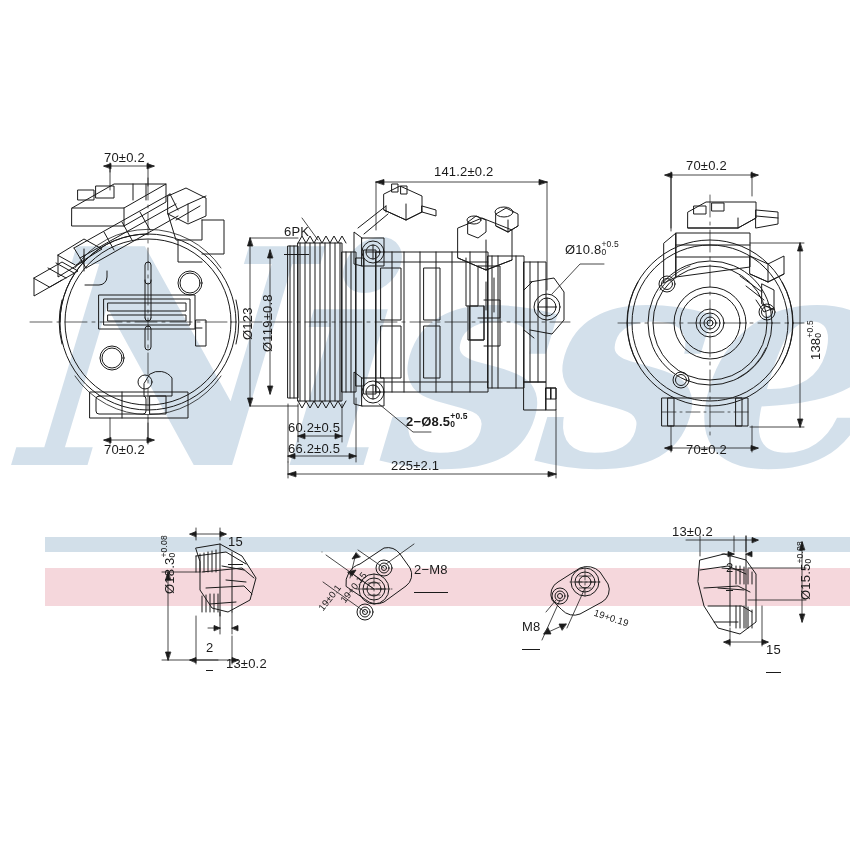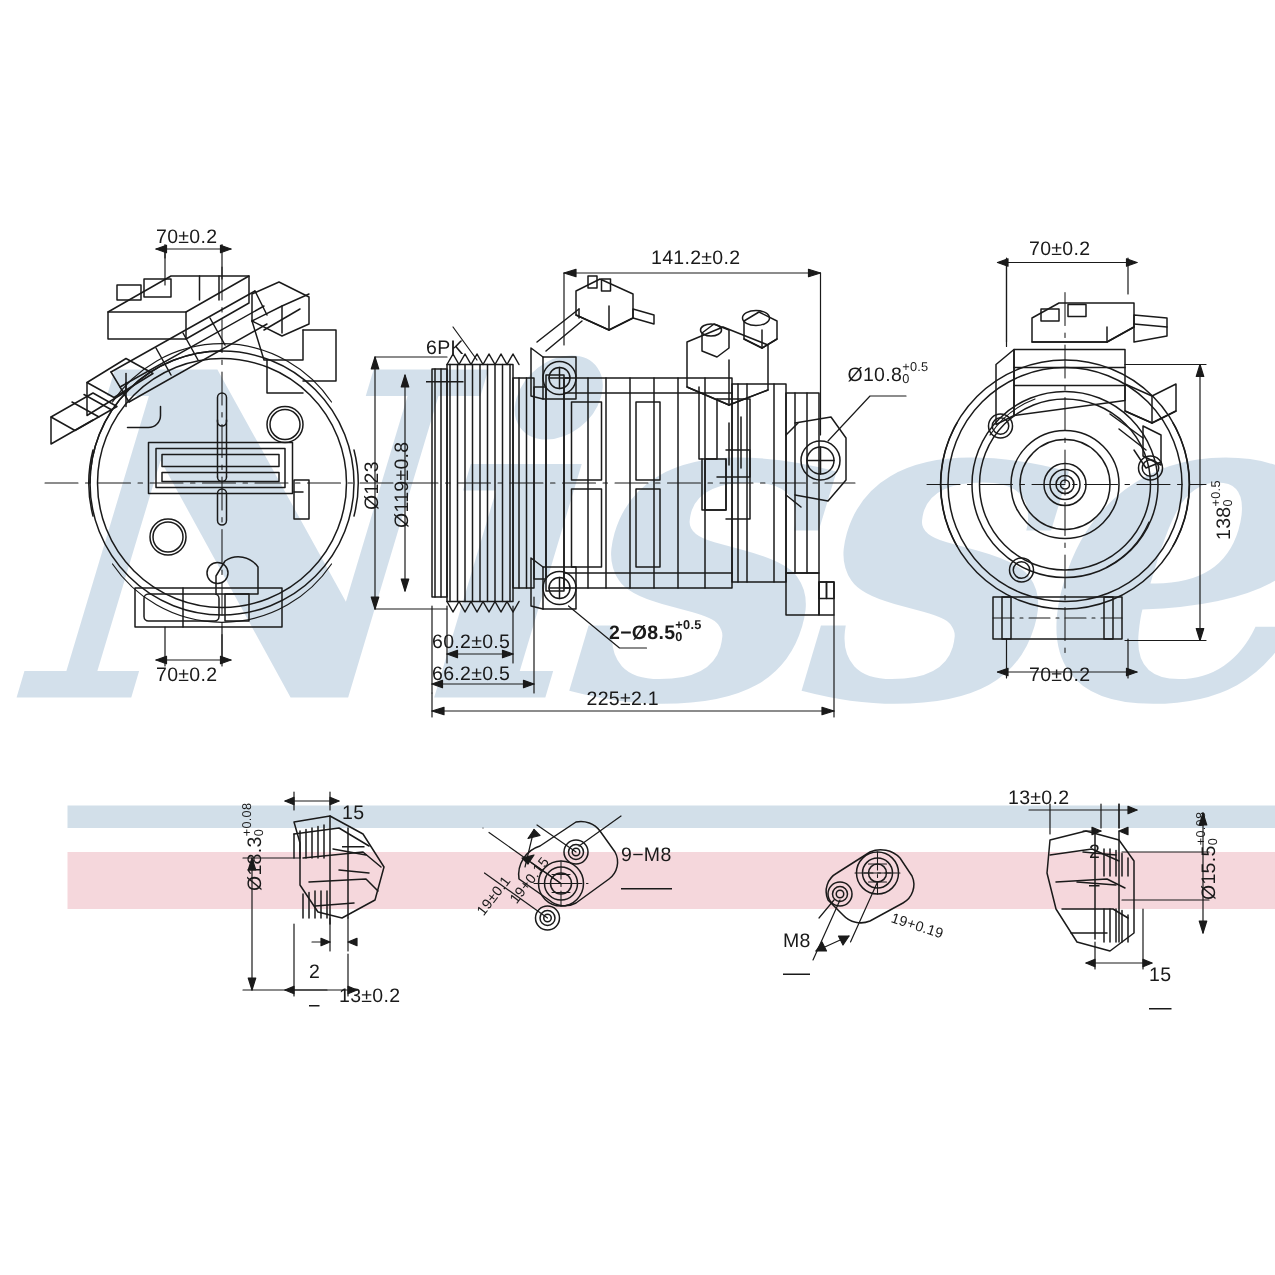--- a/index.html
+++ b/index.html
@@ -561,21 +561,21 @@
     <div class="dimtext underline" style="left:228px; top:520px;">15</div>
 
     <div class="dimtext vert" style="left:160px; top:594px;">
       <span>Ø18.3</span><span class="tol"><i>+0.08</i><i>0</i></span>
     </div>
 
     <div class="dimtext underline" style="left:206px; top:626px;">2</div>
 
     <div class="dimtext" style="left:226px; top:656px;">13±0.2</div>
 
-    <div class="dimtext underline" style="left:414px; top:548px;">9−M8</div>
+    <div class="dimtext underline" style="left:414px; top:548px;">2−M8</div>
 
     <div class="dimtext small rot-a" style="left:316px; top:606px;">19±0.1</div>
 
     <div class="dimtext small rot-b" style="left:338px; top:598px;">19+0.15</div>
 
     <div class="dimtext underline" style="left:522px; top:605px;">M8</div>
 
     <div class="dimtext small rot-c" style="left:596px; top:607px;">19+0.19</div>
 
     <div class="dimtext" style="left:672px; top:524px;">13±0.2</div>

